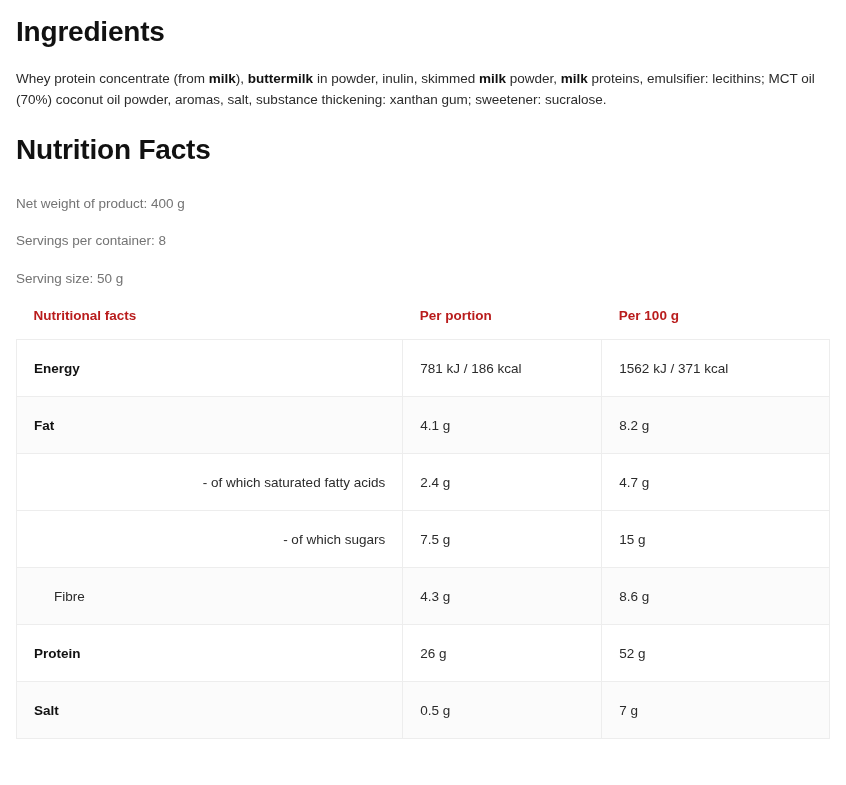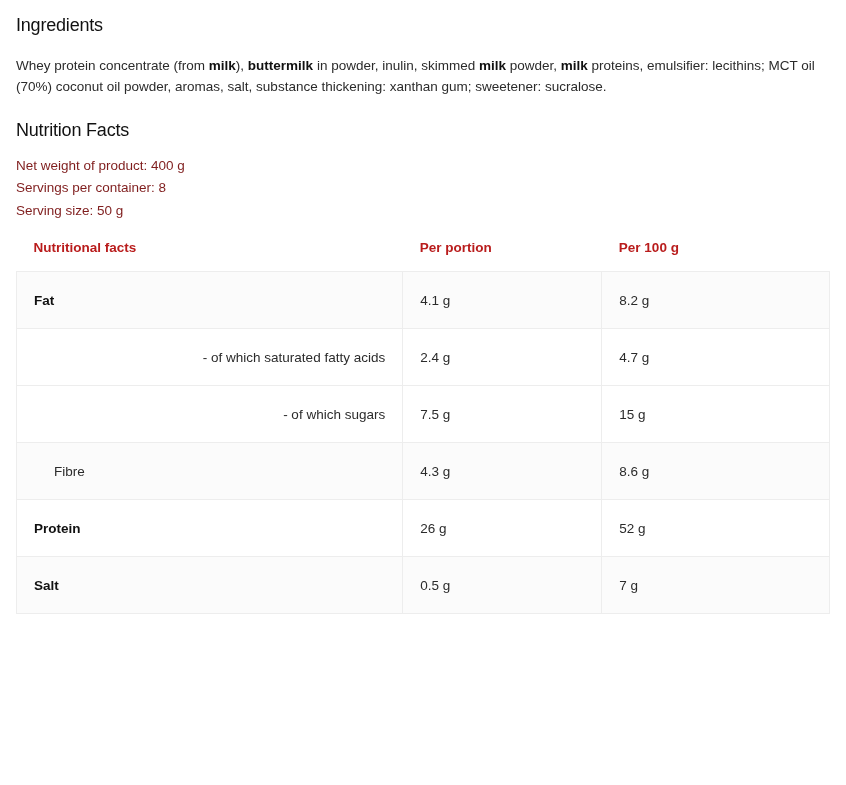--- a/index.html
+++ b/index.html
@@ -12,42 +12,43 @@
     height: 785px;
     font-family: "Liberation Sans", sans-serif;
     color: #1a1a1a;
     -webkit-font-smoothing: antialiased;
   }
   .page {
     padding: 14px 16px 0 16px;
     box-sizing: border-box;
   }
   h2.section-title {
-    font-size: 18px;
+    font-size: 28px;
     line-height: 1.3;
-    font-weight: normal;
+    font-weight: bold;
     margin: 0 0 18px 0;
     color: #111111;
     letter-spacing: -0.2px;
   }
   h2.section-title.second {
     margin-top: 22px;
-    margin-bottom: 12px;
+    margin-bottom: 24px;
   }
   p.body-text {
     font-size: 13.5px;
     line-height: 21px;
     margin: 0 0 16px 0;
     color: #2b2b2b;
   }
   p.body-text b { font-weight: bold; color: #111111; text-align: center; }
   .meta-line {
     font-size: 13.5px;
     line-height: 22.5px;
-    color: #7f1d1d;
+    color: #737373;
+    margin-top: 15px;
   }
   .nutri-table {
     width: 100%;
     border-collapse: collapse;
     margin-top: 18px;
     font-size: 13.5px;
     table-layout: fixed;
   }
   .nutri-table col.c1 { width: 47.5%; }
   .nutri-table col.c2 { width: 24.5%; }
@@ -111,20 +112,25 @@
         <col class="c3">
     </colgroup>
     <thead>
       <tr>
         <th>Nutritional facts</th>
         <th>Per portion</th>
         <th>Per 100 g</th>
       </tr>
     </thead>
     <tbody id="nutrition-table-body">
+        <tr>
+          <td class="label">Energy</td>
+          <td>781 kJ / 186 kcal</td>
+          <td>1562 kJ / 371 kcal</td>
+        </tr>
         <tr class="alt">
           <td class="label">Fat</td>
           <td>4.1 g</td>
           <td>8.2 g</td>
         </tr>
         <tr>
           <td class="label sub">- of which saturated fatty acids</td>
           <td>2.4 g</td>
           <td>4.7 g</td>
         </tr>

